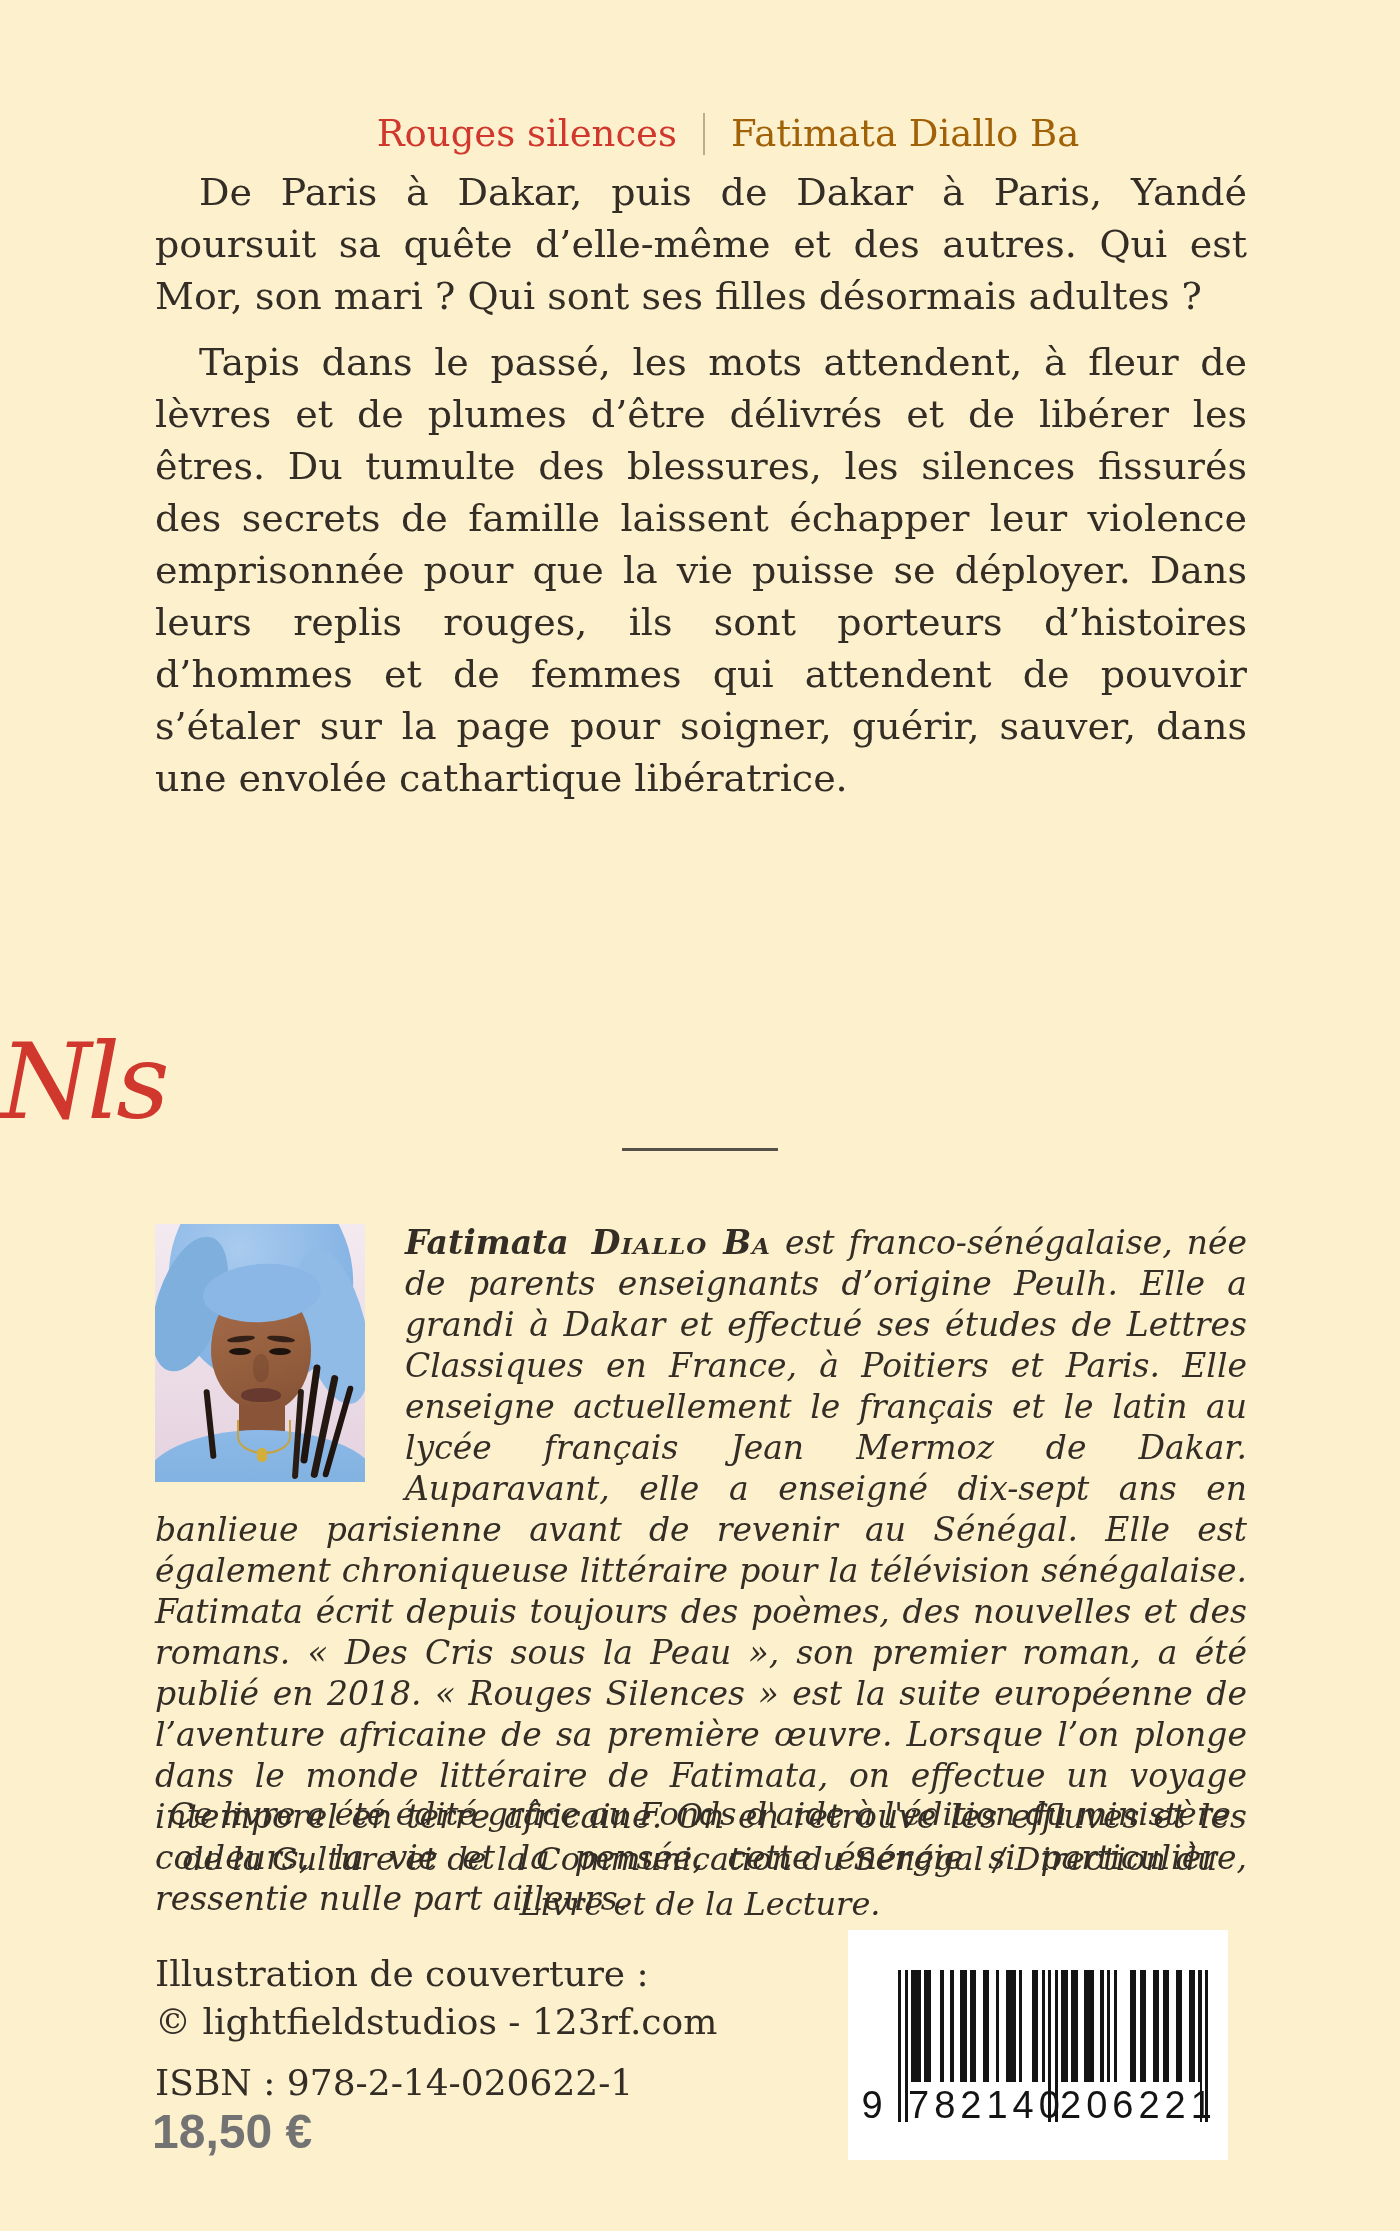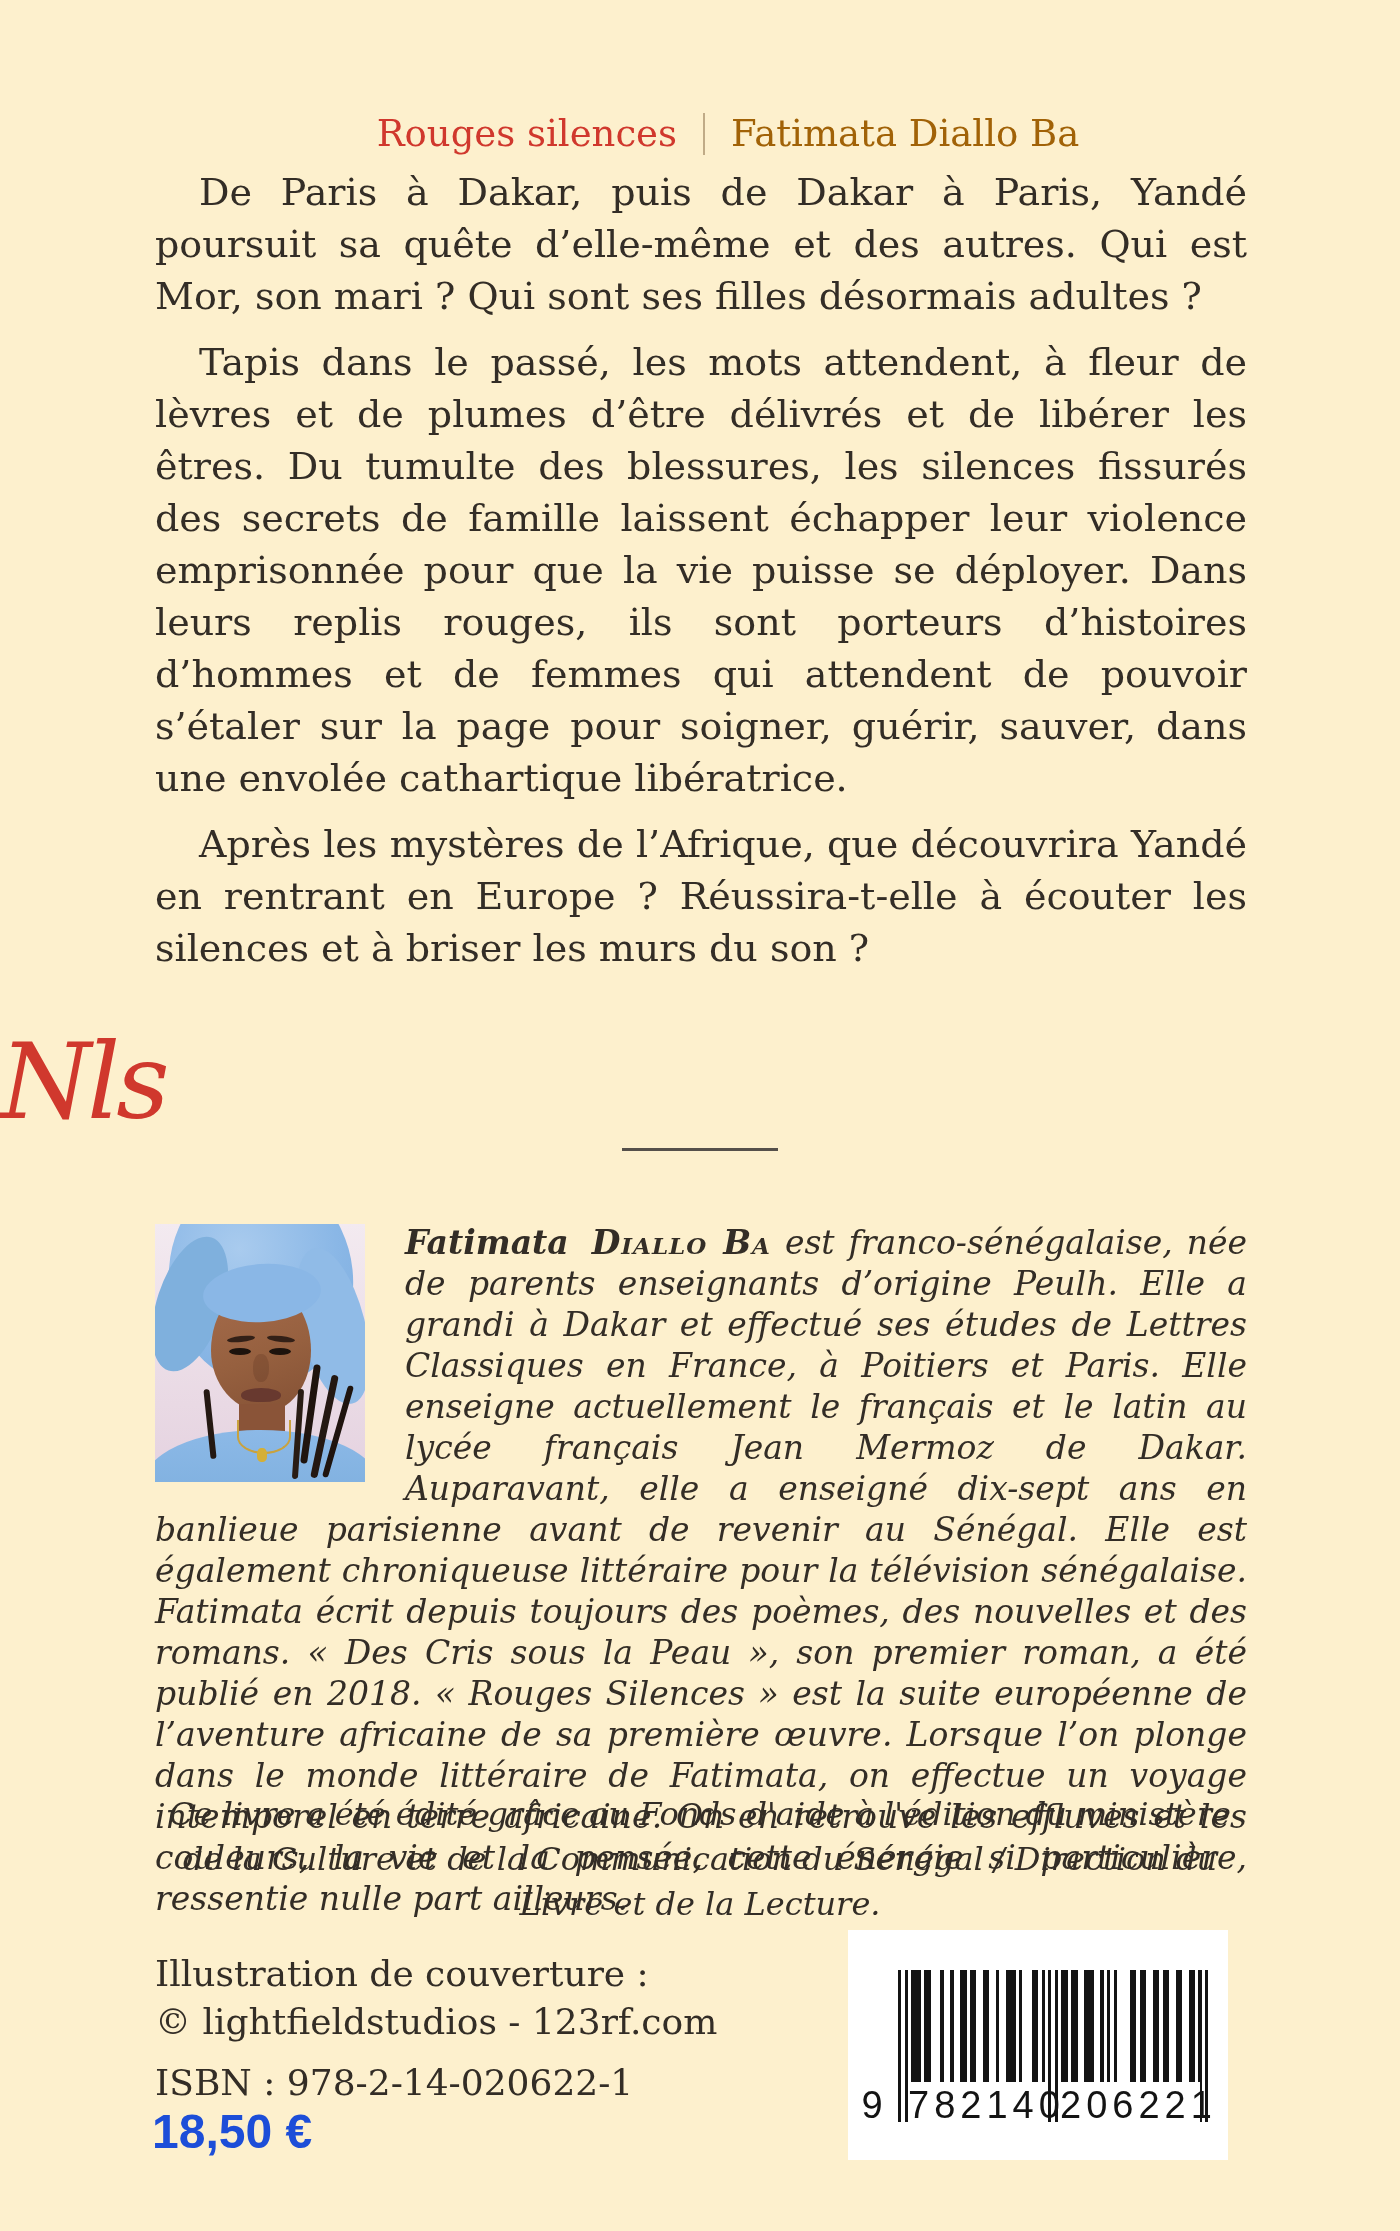--- a/index.html
+++ b/index.html
@@ -126,21 +126,21 @@
     position:absolute;left:155px;top:1950px;
     font-size:36px;line-height:48px;
   }
   .isbn{
     position:absolute;left:155px;top:2062px;
     font-size:36px;
   }
   .price{
     position:absolute;left:152px;top:2104px;
     font-family:"Liberation Sans", sans-serif;
-    font-weight:600;font-size:48px;color:#1d4ed8;
+    font-weight:600;font-size:48px;color:#737373;
   }
 
   
   .barcode{
     position:absolute;left:848px;top:1930px;width:380px;height:230px;
     background:#ffffff;
   }
   .barcode-bars{
     position:absolute;left:50px;top:40px;width:310px;height:152px;
     display:flex;align-items:flex-start;
@@ -165,21 +165,20 @@
 
   <div class="header">
     <span class="title">Rouges silences</span>
     <span class="sep"></span>
     <span class="author">Fatimata Diallo Ba</span>
   </div>
 
   <div class="synopsis">
       <p>De Paris à Dakar, puis de Dakar à Paris, Yandé poursuit sa quête d’elle-même et des autres. Qui est Mor, son mari ? Qui sont ses filles désormais adultes ?</p>
       <p>Tapis dans le passé, les mots attendent, à fleur de lèvres et de plumes d’être délivrés et de libérer les êtres. Du tumulte des blessures, les silences fissurés des secrets de famille laissent échapper leur violence emprisonnée pour que la vie puisse se déployer. Dans leurs replis rouges, ils sont porteurs d’histoires d’hommes et de femmes qui attendent de pouvoir s’étaler sur la page pour soigner, guérir, sauver, dans une envolée cathartique libératrice.</p>
-      <p>Après les mystères de l’Afrique, que découvrira Yandé en rentrant en Europe ? Réussira-t-elle à écouter les silences et à briser les murs du son ?</p>
     </div>
 
   <div class="publisher">
     <div class="logo">Nls</div>
     <div class="rule"></div>
   </div>
 
   <div class="bio">
     <div class="author-photo">
       <div class="ph-wrap1"></div>

